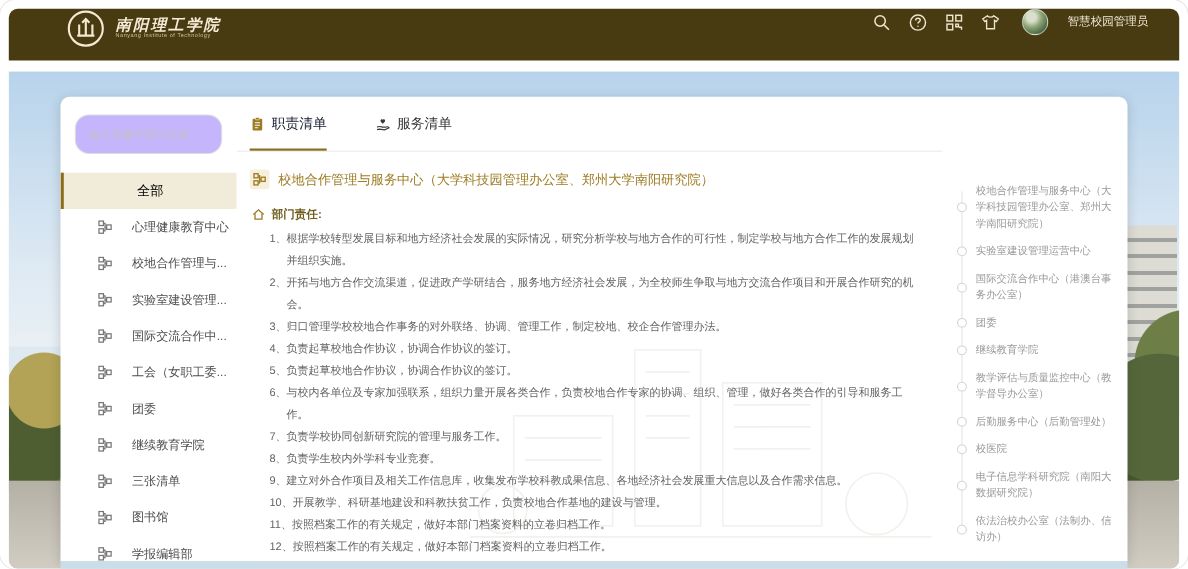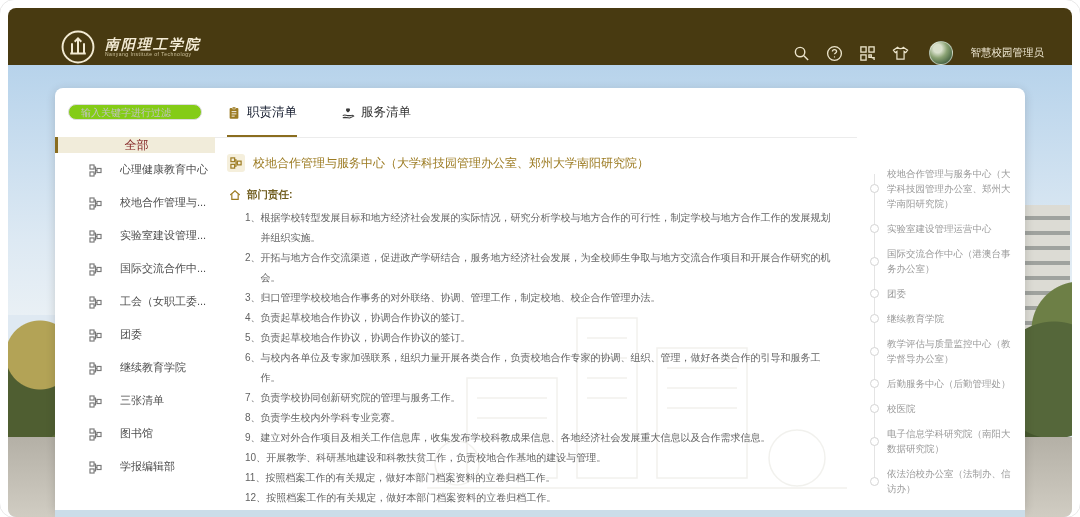--- a/index.html
+++ b/index.html
@@ -1,22 +1,22 @@
 <!DOCTYPE html>
 <html><head>
 <meta charset="utf-8">
 <style>
   * { margin:0; padding:0; box-sizing:border-box; }
   body { background:#ffffff; font-family:"Liberation Sans","DejaVu Sans",sans-serif; }
   .screen { position:relative; width:1080px; height:517px; background:#fff; border-radius:14px;
             overflow:hidden; outline:1px solid #e8e8e8; }
 
   
-  .header { position:absolute; left:8px; right:8px; top:8px; height:57px; background:#483a11;
-            border-radius:8px 8px 0 0; display:flex; align-items:flex-end; padding:0 28px 0 52px; z-index:30; }
+  .header { position:absolute; left:8px; right:8px; top:8px; height:47px; background:#483a11;
+            border-radius:8px 8px 0 0; display:flex; align-items:flex-start; padding:0 28px 0 52px; z-index:30; }
   .logo { display:flex; align-items:center; gap:9px; margin-right:34px; }
   .logo-emblem { width:36px; height:36px; flex:0 0 auto; }
   .logo-text-block { display:flex; flex-direction:column; line-height:1.1; }
   .logo-title { font-family:"DejaVu Serif","Liberation Serif",serif; font-style:italic; font-weight:bold;
                 font-size:14px; color:#f4ecd6; letter-spacing:2px; white-space:nowrap; }
   .logo-sub { font-size:5px; color:#cfc49e; letter-spacing:.5px; white-space:nowrap; }
   .nav { display:flex; align-items:center; gap:30px; }
   .nav-item { position:relative; color:#e9e1c8; font-size:12px; cursor:pointer; white-space:nowrap; text-decoration:none; }
   .nav-item.active { color:#ffffff; font-weight:bold; }
   .nav-item.active::after { content:''; position:absolute; left:50%; transform:translateX(-50%); bottom:-12px;
@@ -55,26 +55,26 @@
                       radial-gradient(circle at 1040px 8px, #5d6b35 0 16px, transparent 17px); }
 
   
   .panel { position:absolute; left:55px; top:88px; width:970px; height:422px; background:#ffffff;
            border-radius:8px 8px 0 0; box-shadow:0 2px 10px rgba(40,40,40,.18); display:flex; z-index:20; overflow:hidden; }
   .panel-bottom-strip { position:absolute; left:55px; top:510px; width:970px; height:7px;
            background:#cbdde9; z-index:21; }
 
   
   .sidebar { width:160px; flex:0 0 auto; padding-top:16px; }
-  .filter-input { display:block; width:134px; margin:0 auto; height:16px; border:1px solid #ddd;
+  .filter-input { display:block; width:134px; margin:0 auto; height:36px; border:1px solid #ddd;
            border-radius:13px; padding:0 12px; font-size:10px; color:#555; outline:none;
-           font-family:inherit; background:#84cc16; }
+           font-family:inherit; background:#c4b5fd; }
   .filter-input::placeholder { color:#c2c2c2; }
-  .side-all { margin-top:17px; height:16px; display:flex; align-items:center; justify-content:center;
-           background:#f1ecda; border-left:3px solid #8a6d1f; color:#7f1d1d; font-size:12px; cursor:pointer; }
+  .side-all { margin-top:17px; height:33px; display:flex; align-items:center; justify-content:center;
+           background:#f1ecda; border-left:3px solid #8a6d1f; color:#000000; font-size:12px; cursor:pointer; }
   .side-item { height:33px; display:flex; align-items:center; gap:18px; padding-left:34px; cursor:pointer; }
   .side-item .org-ico { width:13px; height:13px; color:#777; flex:0 0 auto; }
   .side-label { font-size:11px; color:#4d4d4d; white-space:nowrap; }
 
   
   .main { flex:1 1 auto; display:flex; flex-direction:column; position:relative; overflow:hidden; }
   .tabs-row { height:50px; display:flex; align-items:center; gap:44px; padding:0 0 0 12px;
               border-bottom:1px solid #ececec; flex:0 0 auto; }
   .tab { display:flex; align-items:center; gap:6px; font-size:12.5px; color:#333;
          height:100%; cursor:pointer; border-bottom:2px solid transparent; padding-top:2px; }

